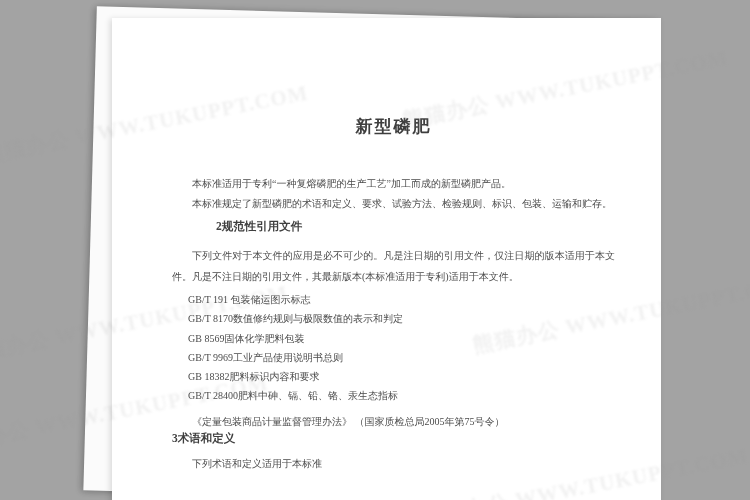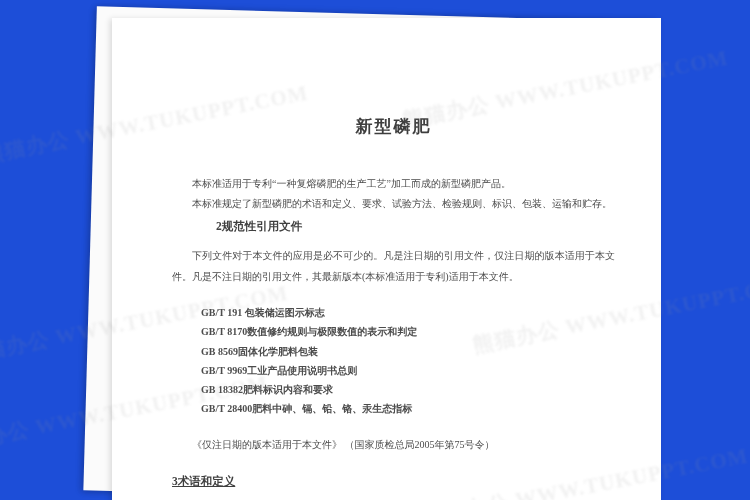--- a/index.html
+++ b/index.html
@@ -1,20 +1,20 @@
 <!DOCTYPE html>
 <html><head>
 <meta charset="utf-8">
 <style>
   html,body{margin:0;padding:0;background:#eeeeef;}
   .stage{
     position:relative;
     width:750px;height:500px;
     overflow:hidden;
-    background:#1d4ed8;
+    background:#a3a3a3;
     font-family:"Liberation Serif","DejaVu Serif",serif;
   }
   
   .back-page{
     position:absolute;
     left:90px;top:14px;
     width:556px;height:484px;
     background:#fbfbfb;
     transform:rotate(1.6deg);
     box-shadow:0 0 7px rgba(0,0,0,.20), -3px 2px 6px rgba(0,0,0,.12);
@@ -52,27 +52,26 @@
   .sec2 .sec-heading{margin-top:6px;margin-bottom:0;margin-left:44px;}
   .para{
     margin:0;
     line-height:19.5px;
     text-indent:2em;
     text-align:justify;
   }
   .intro{margin-top:11px;line-height:21px;}
   .ref-list{
     list-style:none;
-    margin:16px;
+    margin:3px;
     padding:0 0 0 13px;
     line-height:19.3px;
-    font-weight:bold;
   }
   .regulation{margin-top:6px;line-height:19px;}
-  .sec3 .sec-heading{margin-top:20px;text-decoration:underline;}
+  .sec3 .sec-heading{margin-top:0;}
   
   .wm{
     position:absolute;
     white-space:nowrap;
     font-size:21px;
     font-weight:700;
     letter-spacing:1px;
     color:#969696;
     opacity:.13;
     filter:blur(1.2px);
@@ -107,21 +106,21 @@
         <h2 class="sec-heading">2规范性引用文件</h2>
         <p class="para intro">下列文件对于本文件的应用是必不可少的。凡是注日期的引用文件，仅注日期的版本适用于本文件。凡是不注日期的引用文件，其最新版本(本标准适用于专利)适用于本文件。</p>
         <ul class="ref-list">
           <li>GB/T 191   包装储运图示标志</li>
           <li>GB/T 8170数值修约规则与极限数值的表示和判定</li>
           <li>GB  8569固体化学肥料包装</li>
           <li>GB/T 9969工业产品使用说明书总则</li>
           <li>GB  18382肥料标识内容和要求</li>
           <li>GB/T 28400肥料中砷、镉、铅、铬、汞生态指标</li>
         </ul>
-        <p class="para regulation">《仅注日期的版本适用于本文件》  （国家质检总局2005年第75号令）</p>
+        <p class="para regulation">《定量包装商品计量监督管理办法》  （国家质检总局2005年第75号令）</p>
       </div>
 
       <div class="sec3">
         <h2 class="sec-heading">3术语和定义</h2>
         <p class="para">下列术语和定义适用于本标准</p>
       </div>
 
     </div>
   </div>
 

